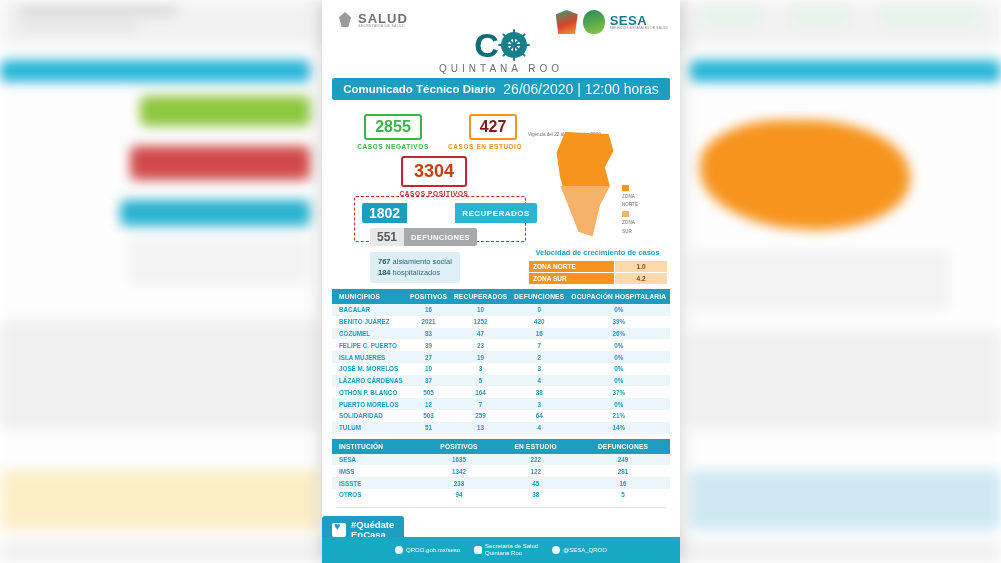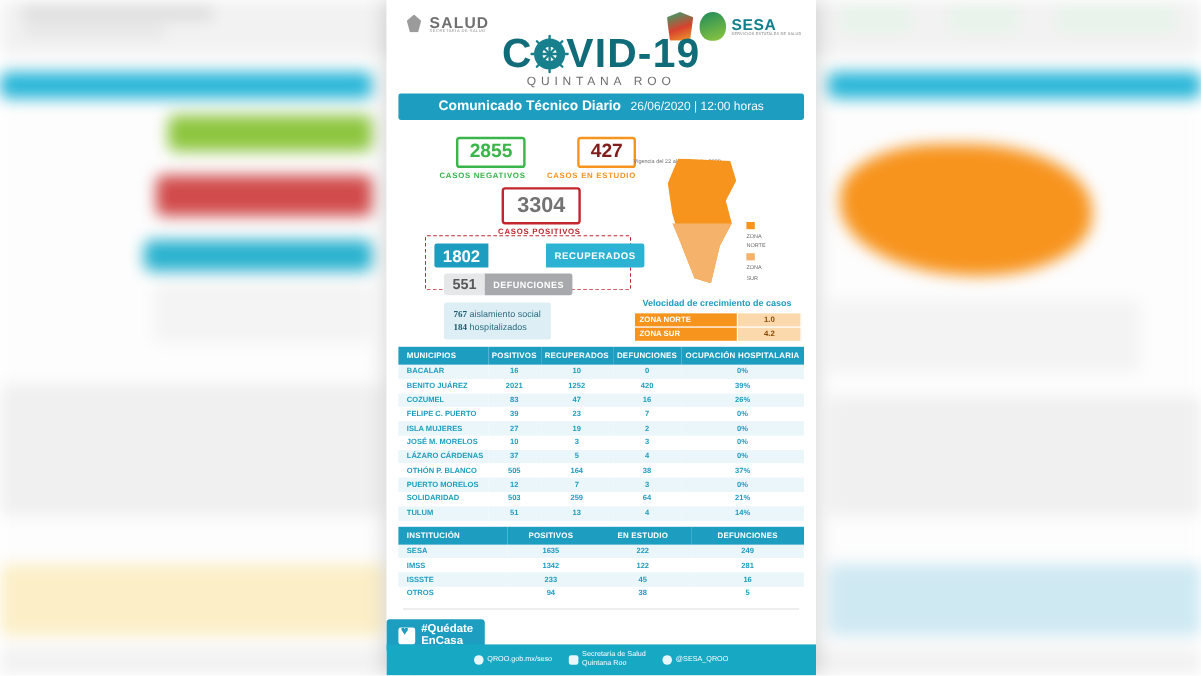--- a/index.html
+++ b/index.html
@@ -65,33 +65,33 @@
   }
   .qroo{
     font-size:10px;letter-spacing:4px;color:#6d6d6d;margin-top:1px;
   }
   .bar{
     margin:6px 10px 0;background:#1d9dc0;color:#fff;border-radius:2px;
     height:22px;display:flex;align-items:center;justify-content:center;gap:8px;
     font-size:11.5px;
   }
   .bar .b1{font-weight:bold;}
-  .bar .b2{font-size:10px;opacity:.95;}
+  .bar .b2{font-size:14px;opacity:.95;}
 
   
   .numbers{position:relative;height:185px;}
   .box{
-    position:absolute;text-align:right;
+    position:absolute;text-align:center;
   }
   .nb{
     border:2px solid #39b54a;border-radius:3px;color:#39b54a;
     font-size:16px;font-weight:bold;padding:2px 9px;display:inline-block;
   }
   .nb.orange{border-color:#f7941e;color:#7f1d1d;margin-left:16px;}
-  .nb.red{border-color:#c1272d;color:#737373;font-size:18px;padding:3px 11px;}
+  .nb.red{border-color:#c1272d;color:#c2410c;font-size:18px;padding:3px 11px;}
   .cap{font-size:6.5px;font-weight:bold;letter-spacing:.6px;margin-top:3px;}
   .cap.green{color:#39b54a;}
   .cap.orange{color:#f7941e;}
   .cap.red{color:#c1272d;}
 
   .dashed{
     position:absolute;left:32px;top:96px;width:170px;height:44px;
     border:1px dashed #c1272d;border-radius:2px;
   }
   .rec{
@@ -101,21 +101,21 @@
   .rec .l{background:#2cb3d4;color:#fff;font-size:8px;font-weight:bold;letter-spacing:.5px;display:flex;align-items:center;padding:0 7px;border-radius:0 2px 2px 0;}
   .def{
     position:absolute;left:48px;top:128px;display:flex;align-items:stretch;
   }
   .def .v{background:#e6e7e8;color:#58595b;font-weight:bold;font-size:12px;padding:2px 7px;border-radius:2px 0 0 2px;}
   .def .l{background:#a7a9ac;color:#fff;font-size:7.5px;font-weight:bold;letter-spacing:.4px;display:flex;align-items:center;padding:0 7px;border-radius:0 2px 2px 0;}
   .extra{
     position:absolute;left:48px;top:152px;background:#ddeff5;border-radius:2px;
     padding:4px 8px;font-size:7.5px;color:#2b6c80;line-height:1.5;
   }
-  .extra b{color:#1b5a6b;font-family:Liberation Serif, serif;}
+  .extra b{color:#1b5a6b;}
 
   
   .sem-title{
     position:absolute;left:198px;top:4px;width:150px;text-align:center;
     font-size:8px;font-weight:bold;color:#1d9dc0;line-height:1.3;
   }
   .vig{
     position:absolute;left:206px;top:32px;font-size:4.6px;color:#6d6d6d;text-align:center;line-height:1.3;
   }
   .mapbox{position:absolute;left:222px;top:28px;width:100px;height:112px;}
@@ -219,21 +219,20 @@
 
     <div class="title-wrap">
       <div class="covid">
         <span>C</span>
         <span class="virus">
           <i style="transform:rotate(0deg)"></i>
             <i style="transform:rotate(45deg)"></i>
           <i style="transform:rotate(90deg)"></i>
             <i style="transform:rotate(135deg)"></i>
         </span>
-        <span>VID-19</span>
       </div>
       <div class="qroo">QUINTANA ROO</div>
     </div>
   </div>
 
   <div class="bar">
     <span class="b1">Comunicado Técnico Diario</span>
     <span class="b2">26/06/2020 | 12:00 horas</span>
   </div>
 

